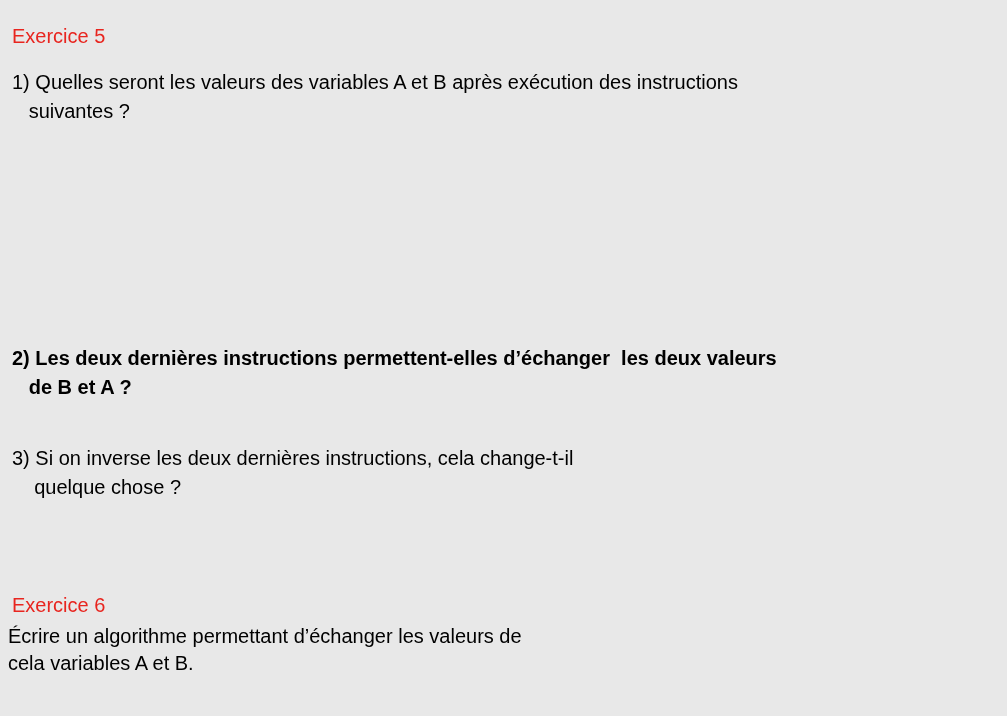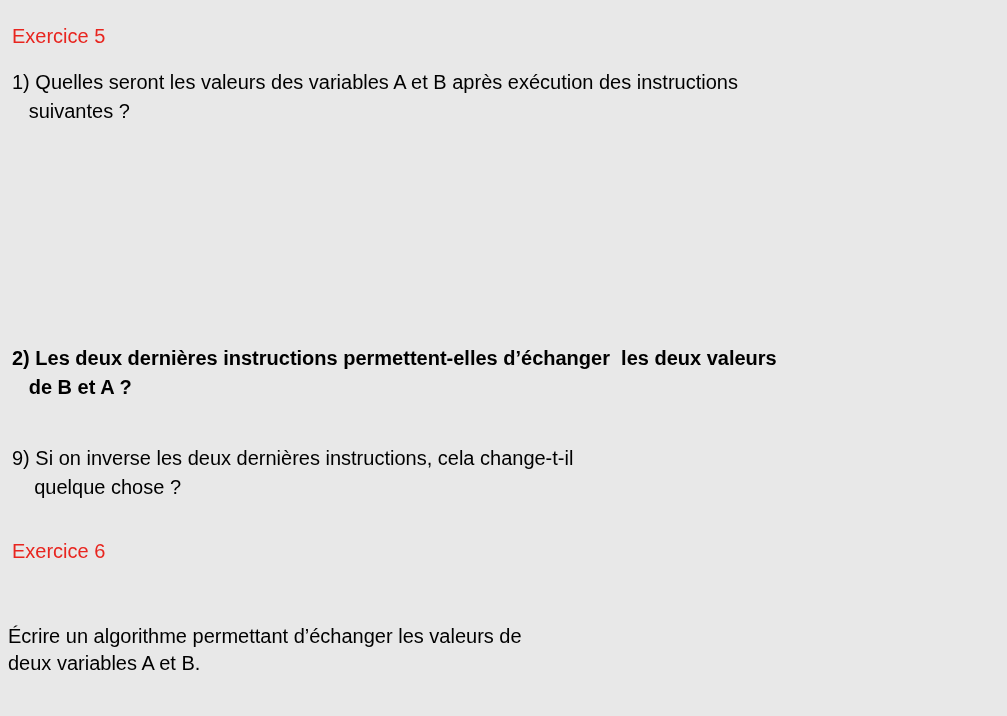--- a/index.html
+++ b/index.html
@@ -44,38 +44,38 @@
     position: absolute;
     font-size: 20px;
     line-height: 27px;
     white-space: pre;
   }
   #t-ex5  { left: 12px;  top: 24px; }
   #q1     { left: 12px;  top: 68px; }
   #code   { left: 50px;  top: 177px; }
   #q2     { left: 12px;  top: 344px; font-weight: bold; }
   #q3     { left: 12px;  top: 444px; }
-  #t-ex6  { left: 12px;  top: 539px; }
+  #t-ex6  { left: 12px;  top: 593px; }
   #ex6body{ left: 8px;   top: 623px; }
 </style>
 </head>
 <body>
 
 <div class="slide">
 
   <div class="ex-title" id="t-ex5">Exercice 5</div>
 
   <div class="q-block" id="q1">1) Quelles seront les valeurs des variables A et B après exécution des instructions
    suivantes ?</div>
 
 
   <div class="q-block" id="q2">2) Les deux dernières instructions permettent-elles d’échanger  les deux valeurs
    de B et A ?</div>
 
-  <div class="q-block" id="q3">9) Si on inverse les deux dernières instructions, cela change-t-il
+  <div class="q-block" id="q3">3) Si on inverse les deux dernières instructions, cela change-t-il
     quelque chose ?</div>
 
   <div class="ex-title" id="t-ex6">Exercice 6</div>
 
   <div class="para" id="ex6body">Écrire un algorithme permettant d’échanger les valeurs de
-deux variables A et B.</div>
+cela variables A et B.</div>
 
 </div>
 
 </body></html>

